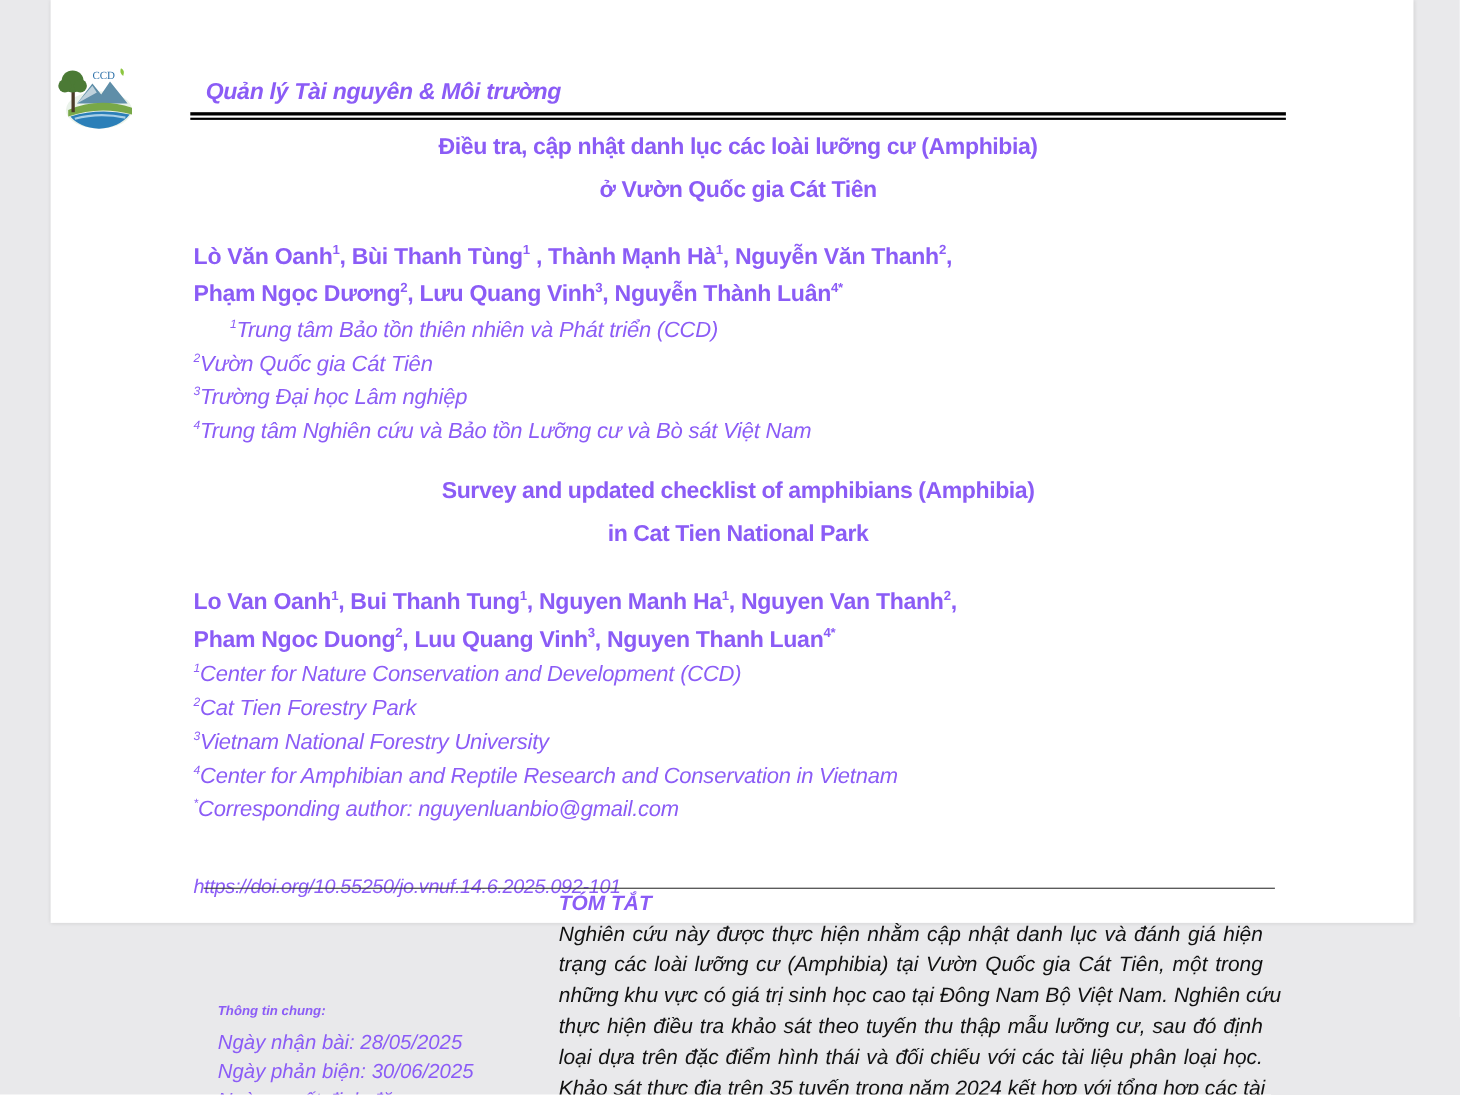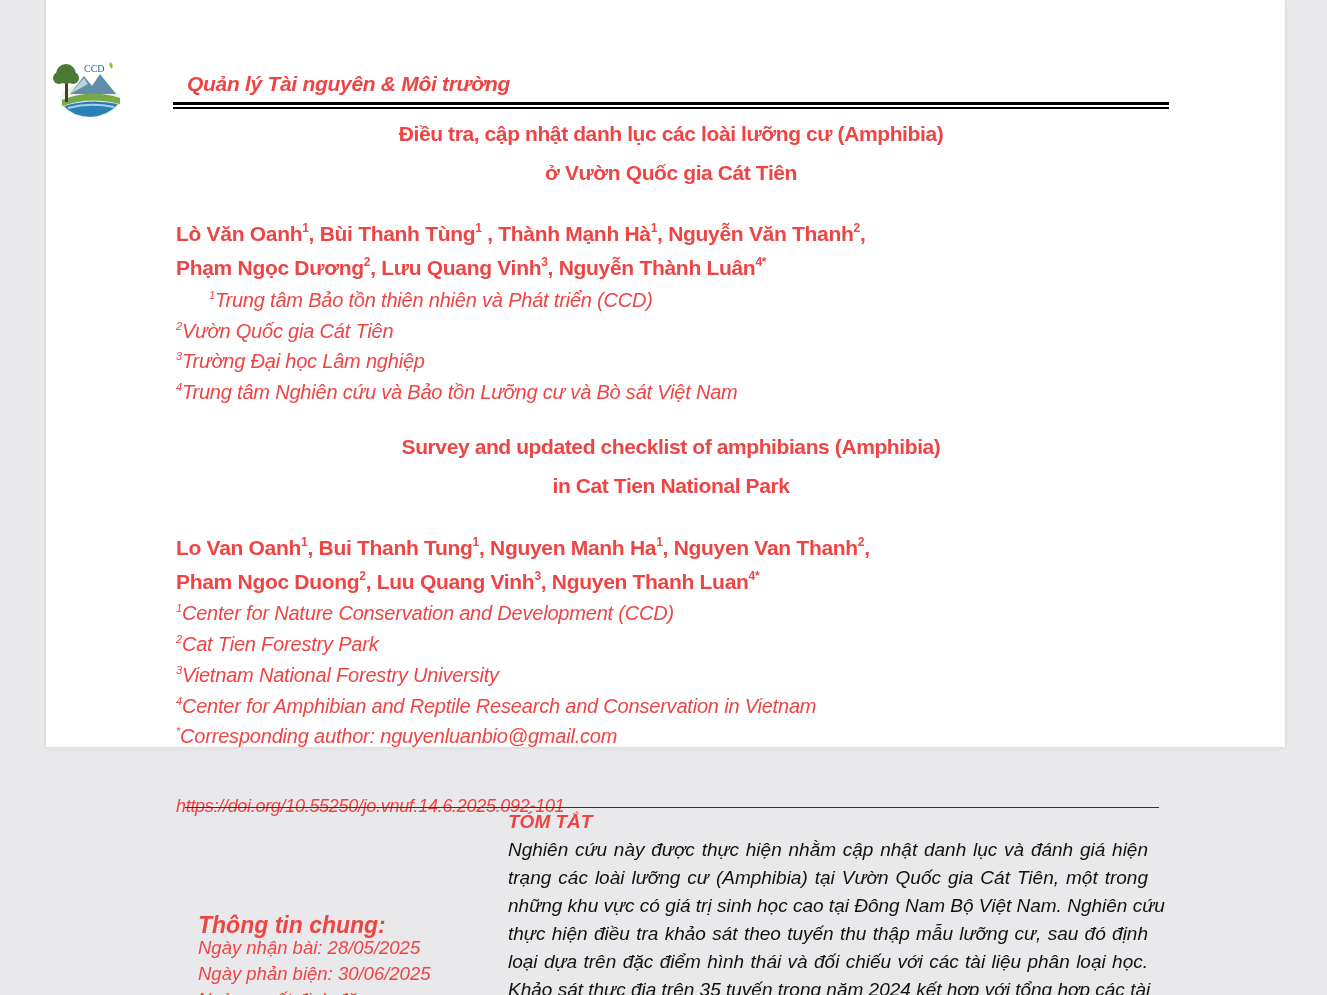--- a/index.html
+++ b/index.html
@@ -3,46 +3,46 @@
 <meta charset="utf-8">
 <style>
   html, body { margin: 0; padding: 0; }
   body {
     width: 1327px; height: 995px; overflow: hidden;
     background: #e9e9eb;
     font-family: "Liberation Sans", sans-serif;
     position: relative;
   }
   .page {
-    position: absolute; left: 46px; top: 0; width: 1239px; height: 747px;
+    position: absolute; left: 46px; top: 0; width: 1239px; height: 839px;
     background: #ffffff;
     box-shadow: 0 0 4px rgba(0,0,0,0.12);
   }
-  .abs { position: absolute; white-space: nowrap; color: #ef4444; }
+  .abs { position: absolute; white-space: nowrap; color: #8b5cf6; }
   .logo { position: absolute; left: 4px; top: 60px; width: 72px; height: 58px; }
   .journal {
     left: 141px; top: 72px; font-size: 21px; font-style: italic; font-weight: bold;
     letter-spacing: -0.3px;
   }
   .rule-top1 { position: absolute; left: 127px; top: 102px; width: 996px; height: 3px; background: #000; }
   .rule-top2 { position: absolute; left: 127px; top: 107px; width: 996px; height: 1.5px; background: #000; }
   .title {
     left: 0; width: 1250px; text-align: center; font-weight: bold; font-size: 21px;
     letter-spacing: -0.4px;
   }
   .authors { left: 130px; font-weight: bold; font-size: 21px; letter-spacing: -0.3px; }
   .authors sup, .aff sup { font-size: 12px; line-height: 0; vertical-align: 9px; }
   .aff { left: 130px; font-style: italic; font-size: 20px; letter-spacing: -0.2px; }
   .aff sup { vertical-align: 8px; font-size: 11px; }
   .doi { left: 130px; top: 796px; font-style: italic; font-size: 18px; letter-spacing: -0.3px; }
   .rule-mid { position: absolute; left: 139px; top: 807px; width: 974px; height: 1px; background: #333; }
   .abstract-head { left: 462px; top: 811px; font-weight: bold; font-style: italic; font-size: 19px; }
   .abstract { position: absolute; left: 462px; top: 836px; width: 640px; font-style: italic; font-size: 19px; line-height: 28px; color: #111; text-align: justify; }
   .abstract .ln { display: block; white-space: nowrap; text-align-last: justify; }
-  .info-head { left: 152px; top: 912px; font-weight: bold; font-style: italic; font-size: 23px; }
+  .info-head { left: 152px; top: 912px; font-weight: bold; font-style: italic; font-size: 12px; }
   .info { left: 152px; font-style: italic; font-size: 18.5px; }
 </style>
 </head>
 <body>
 
 <div class="page">
 
   <svg class="logo" viewBox="0 0 72 58">
     <ellipse cx="40" cy="40" rx="30" ry="17" fill="#eaf2ea"></ellipse>
     <path d="M20 34 L34 16 L42 26 L50 14 L66 34 Z" fill="#5f8ea8"></path>

